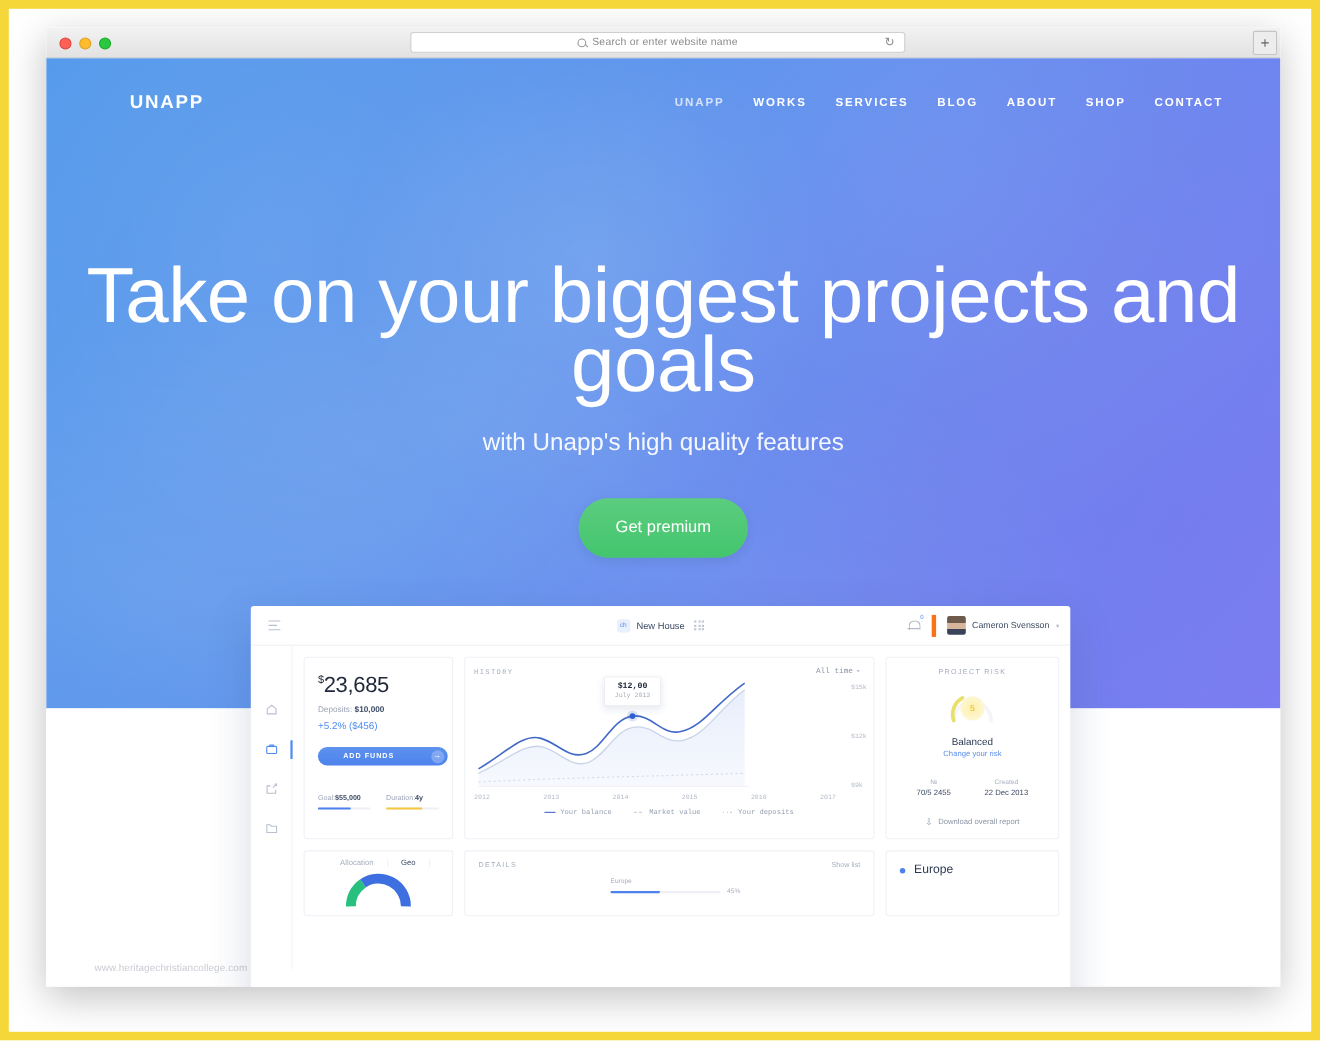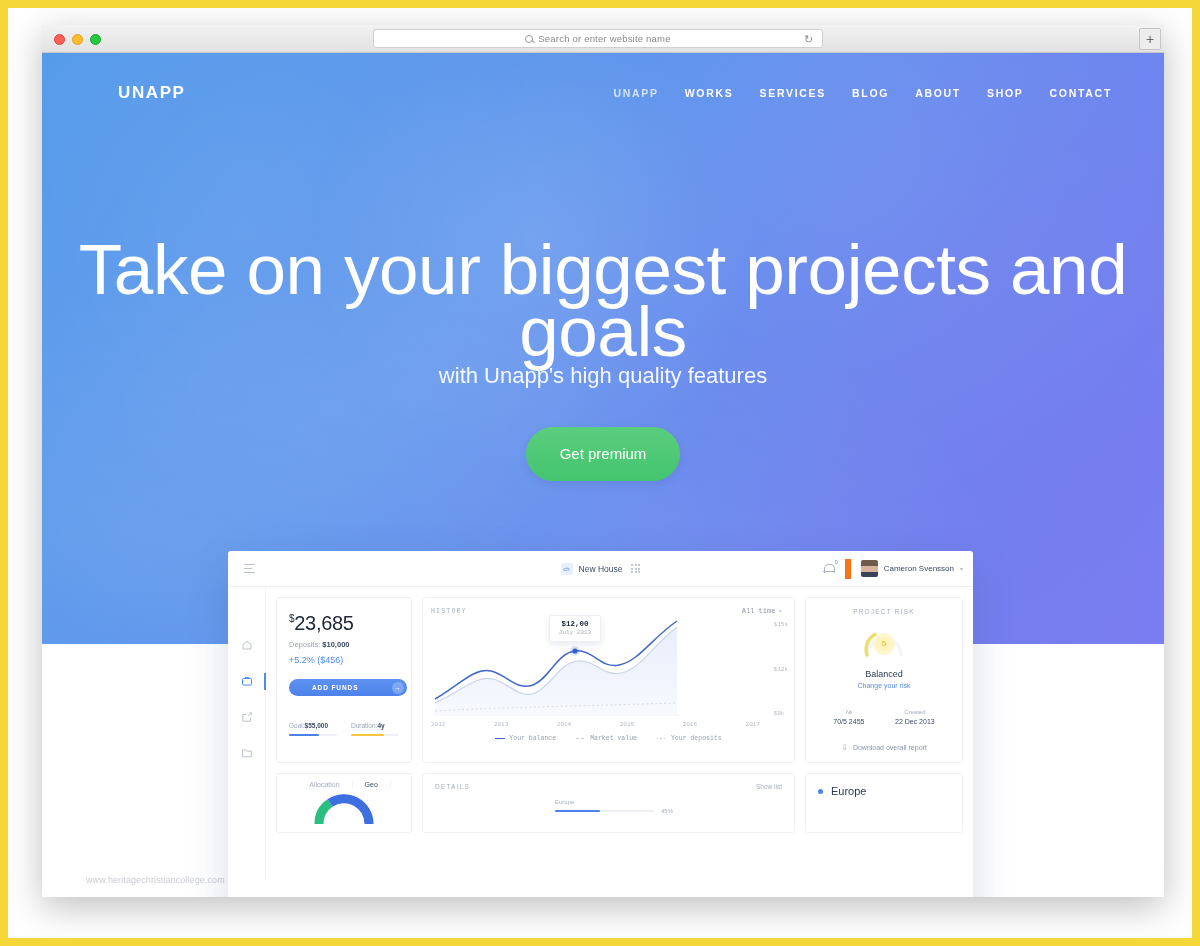--- a/index.html
+++ b/index.html
@@ -102,20 +102,21 @@
   .navlink.dim { color: rgba(255,255,255,.72); }
   .hero-inner {
     position: absolute; left: 0; right: 0; top: 186px;
     text-align: center; z-index: 3;
   }
   #hero-title {
     color: #ffffff; font-weight: normal;
     font-size: 71px; line-height: 62px; letter-spacing: -.4px;
   }
   #hero-sub {
+    margin-top: 26px;
     color: rgba(255,255,255,.93); font-size: 22px; font-weight: normal;
   }
   #cta {
     display: inline-block; margin-top: 38px;
     padding: 0 34px; height: 54px; line-height: 54px;
     background: linear-gradient(#5bcd7e, #44c56e);
     border: none; border-radius: 27px;
     color: #ffffff; font-size: 15px; cursor: pointer;
     box-shadow: 0 3px 10px rgba(0,0,0,.08);
   }
@@ -161,21 +162,21 @@
     border: 1.1px solid #aab2c2; border-bottom: none;
     border-radius: 5px 5px 0 0;
   }
   .bell::after {
     content: ""; position: absolute; left: 0; top: 9px;
     width: 11px; height: 1.1px; background: #aab2c2;
   }
   .bell-dot { position: absolute; right: -3px; top: -3px; font-size: 5.5px; color: #4d8cf0; }
   .user {
     display: flex; align-items: center; gap: 6px;
-    padding-left: 10px; border-left: 6px solid #f97316; height: 20px;
+    padding-left: 10px; border-left: 4px solid #f97316; height: 20px;
   }
   .avatar {
     width: 17px; height: 17px; border-radius: 2px; overflow: hidden;
     background: linear-gradient(#6d5b4c 0%, #6d5b4c 38%, #d8b49a 38%, #d8b49a 72%, #3a4459 72%);
   }
   .uname { font-size: 8px; color: #3b4a63; }
   .caret { font-size: 6px; color: #b6bdc9; }
   .dash-body { display: flex; height: 294px; }
   .dash-side {
     width: 38px; border-right: 1px solid #f1f3f7;

